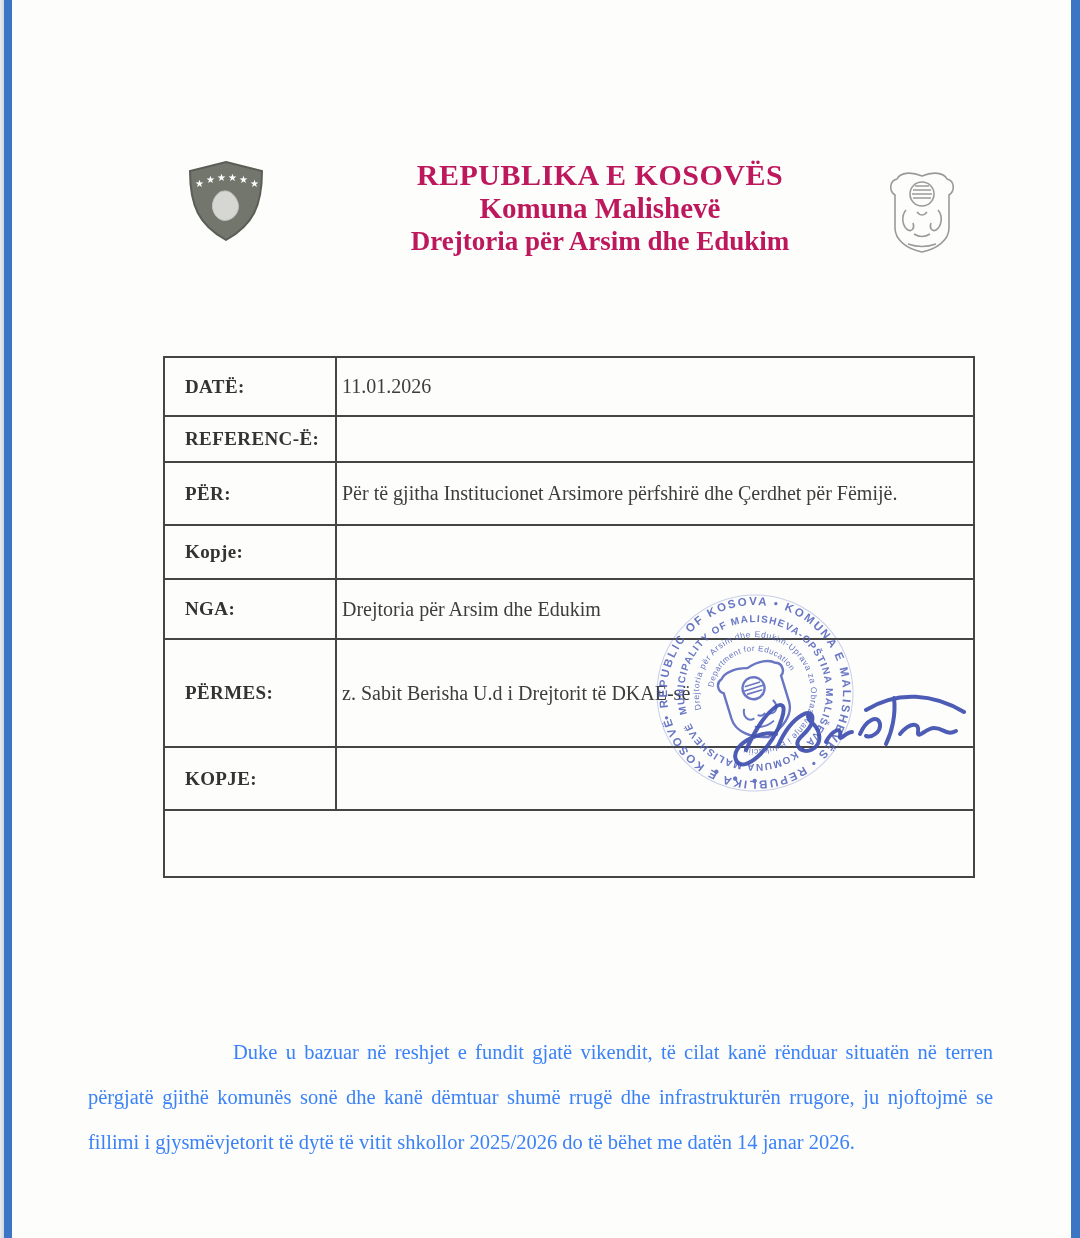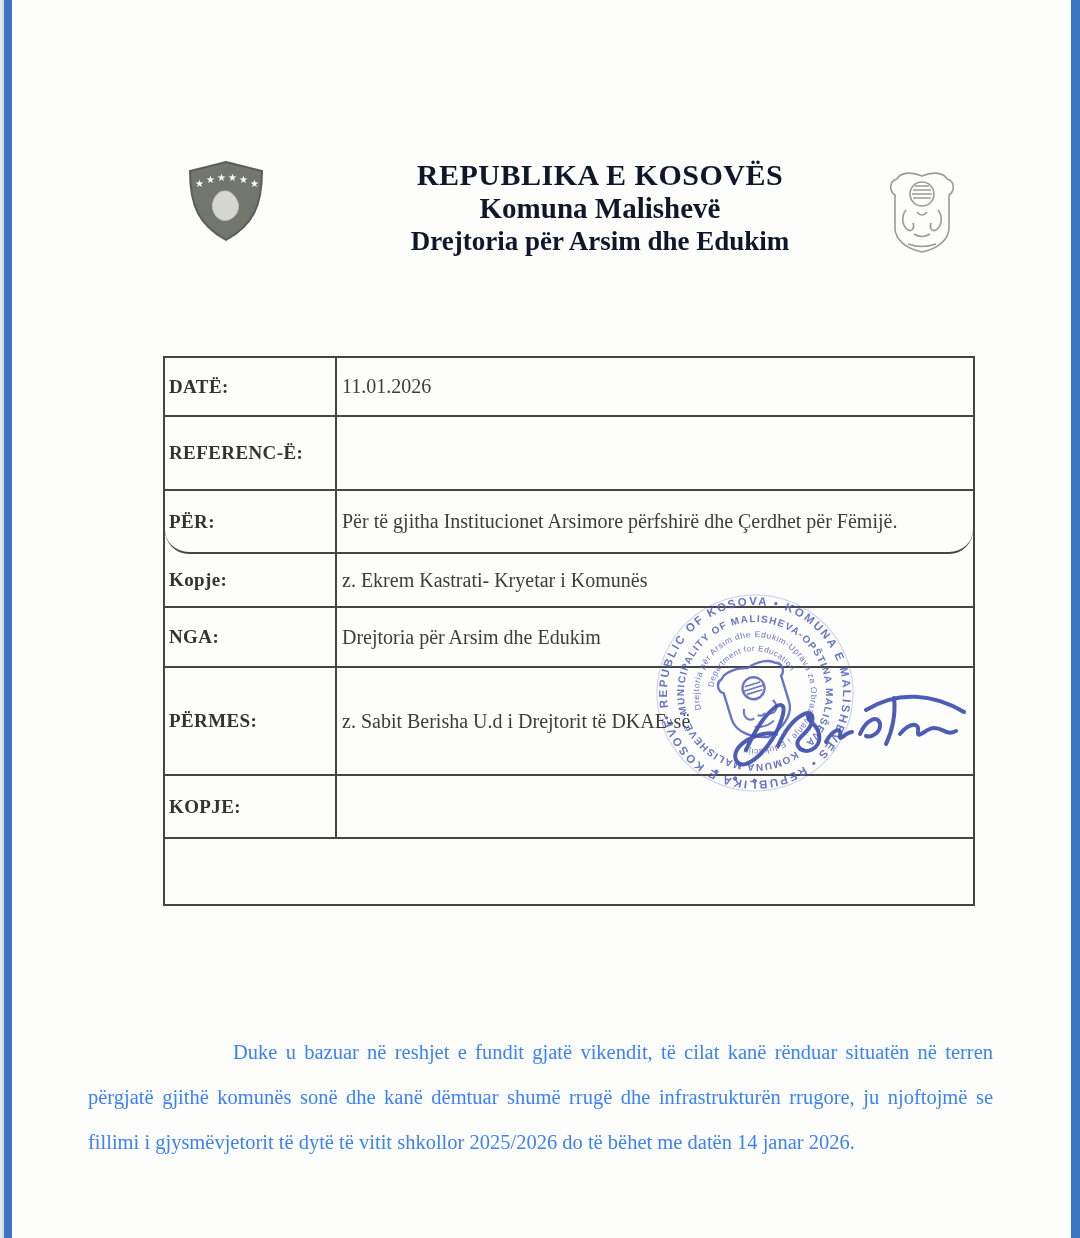--- a/index.html
+++ b/index.html
@@ -14,49 +14,49 @@
   }
   
   .edge{position:absolute;top:0;height:100%;}
   .edge-left-light{left:0;width:4px;background:linear-gradient(90deg,#e9ebee,#cfd6df);}
   .edge-left-blue{left:4px;width:8px;background:#3a76c3;}
   .edge-right-blue{right:0;width:9px;background:#3a76c3;}
 
   
   .header-title{
     position:absolute;left:300px;top:158px;width:600px;
-    text-align:center;font-weight:bold;color:#0f172a;
+    text-align:center;font-weight:bold;color:#be185d;
   }
   .header-title .l1{font-size:30px;line-height:34px;letter-spacing:.5px;}
   .header-title .l2{font-size:29px;line-height:33px;}
   .header-title .l3{font-size:27px;line-height:32px;}
   .emblem-left{position:absolute;left:186px;top:158px;}
   .emblem-right{position:absolute;left:884px;top:168px;}
 
   
   .doc-table{
     position:absolute;left:163px;top:356px;width:812px;
     border:2px solid #454545;
     box-sizing:border-box;
   }
   .t-row{display:flex;border-bottom:2px solid #454545;box-sizing:border-box;}
   .t-row:last-child{border-bottom:none;}
   .t-label{
     width:172px;flex:0 0 172px;box-sizing:border-box;
     border-right:2px solid #454545;
     display:flex;align-items:center;
-    padding-left:4px;
+    padding-left:20px;
     font-weight:bold;font-size:19px;letter-spacing:.4px;color:#333;
   }
   .t-value{
     flex:1;display:flex;align-items:center;
     padding-left:5px;padding-right:12px;
     font-size:20px;color:#3d3d3d;line-height:29px;
   }
-  .r0{height:59px;} .r1{height:74px;gap:32px;} .r2{height:63px;border-radius:24px;} .r3{height:54px;}
+  .r0{height:59px;} .r1{height:46px;gap:32px;} .r2{height:63px;} .r3{height:54px;}
   .r4{height:60px;} .r5{height:108px;} .r6{height:63px;} .r7{height:65px;}
 
   
   .stamp{position:absolute;left:638px;top:576px;opacity:.88;}
   .signature{position:absolute;left:718px;top:668px;}
 
   
   .body-par{
     position:absolute;left:88px;top:1030px;width:905px;
     font-size:20.5px;line-height:45px;
@@ -112,21 +112,20 @@
     <div class="t-row r1">
       <div class="t-label">REFERENC-Ë:</div>
       <div class="t-value"></div>
     </div>
     <div class="t-row r2">
       <div class="t-label">PËR:</div>
       <div class="t-value">Për të gjitha Institucionet Arsimore përfshirë dhe Çerdhet për Fëmijë.</div>
     </div>
     <div class="t-row r3">
       <div class="t-label">Kopje:</div>
-      <div class="t-value">z. Ekrem Kastrati- Kryetar i Komunës</div>
     </div>
     <div class="t-row r4">
       <div class="t-label">NGA:</div>
       <div class="t-value">Drejtoria për Arsim dhe Edukim</div>
     </div>
     <div class="t-row r5">
       <div class="t-label">PËRMES:</div>
       <div class="t-value">z. Sabit Berisha U.d i Drejtorit të DKAE-së</div>
     </div>
     <div class="t-row r6">

